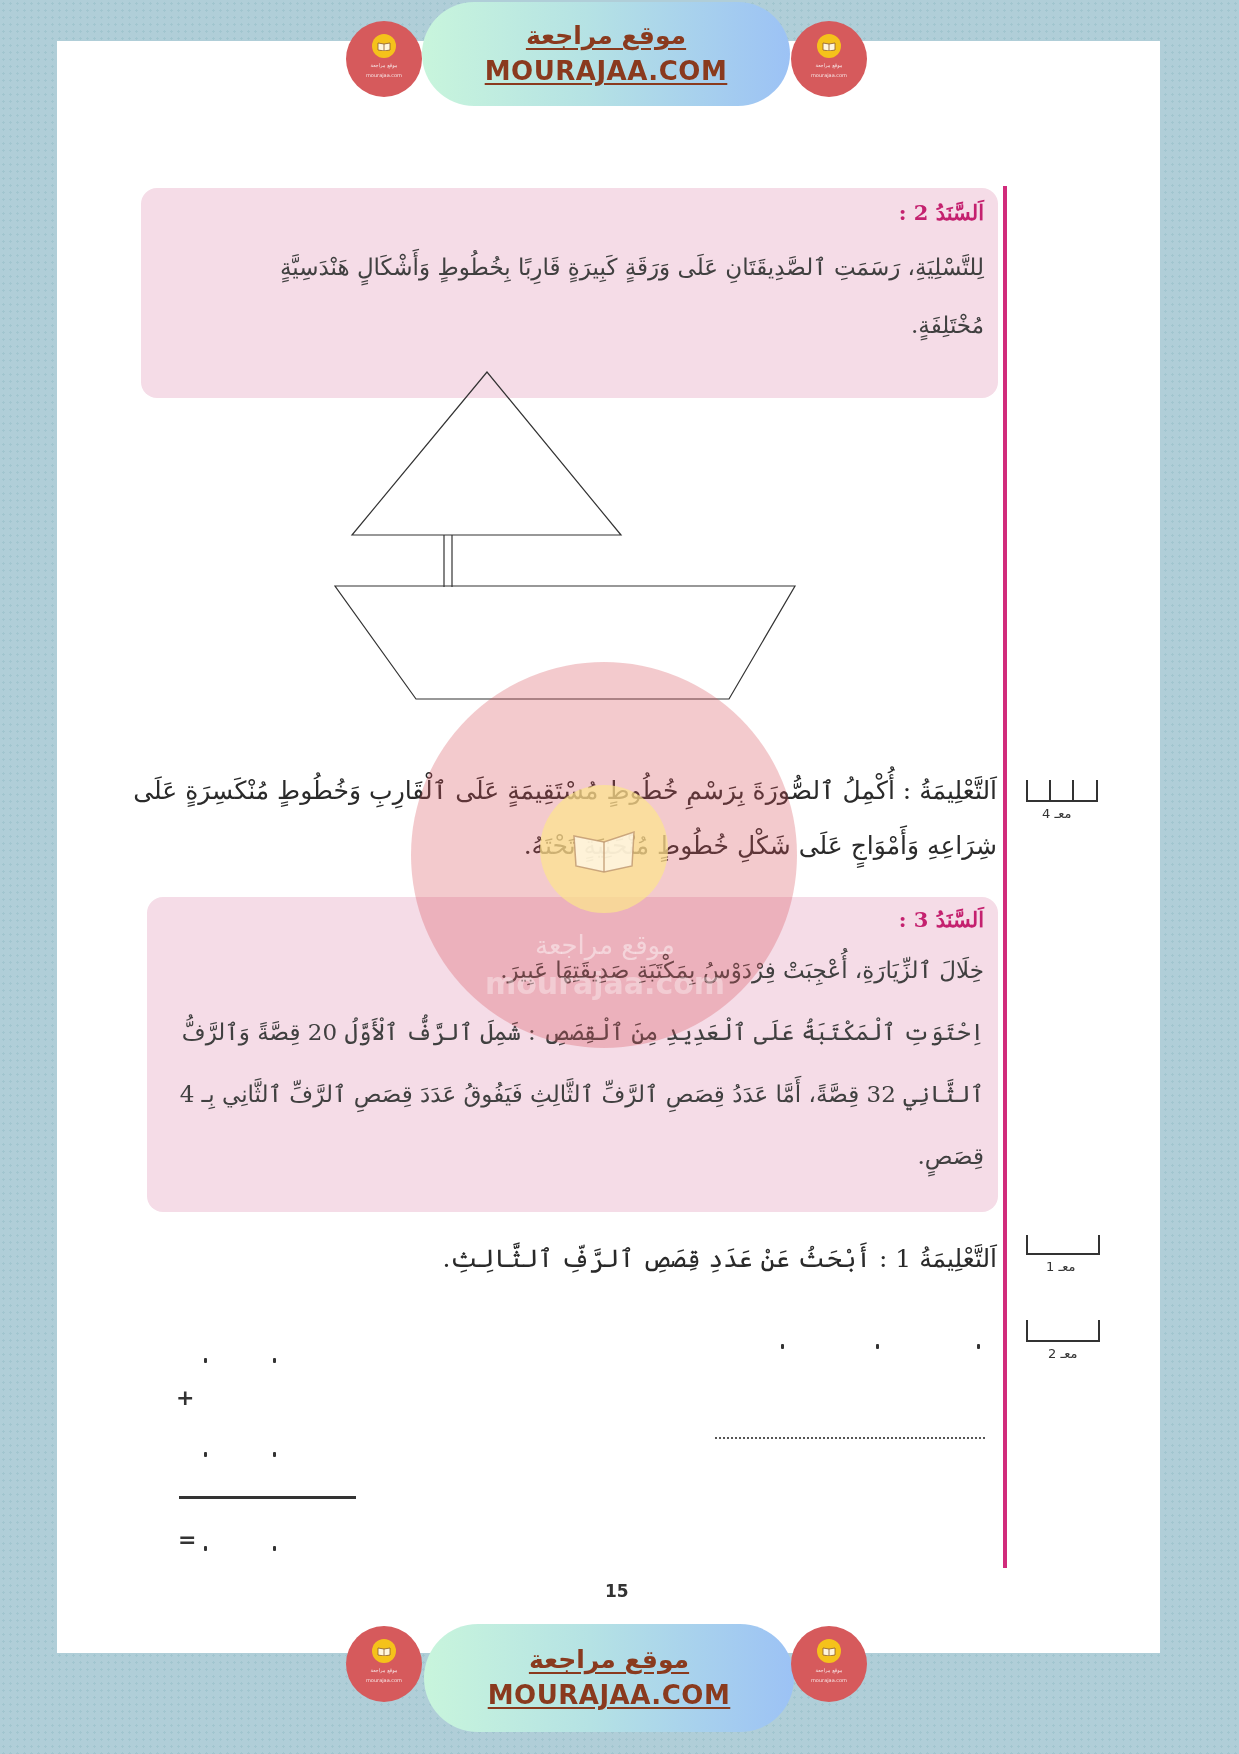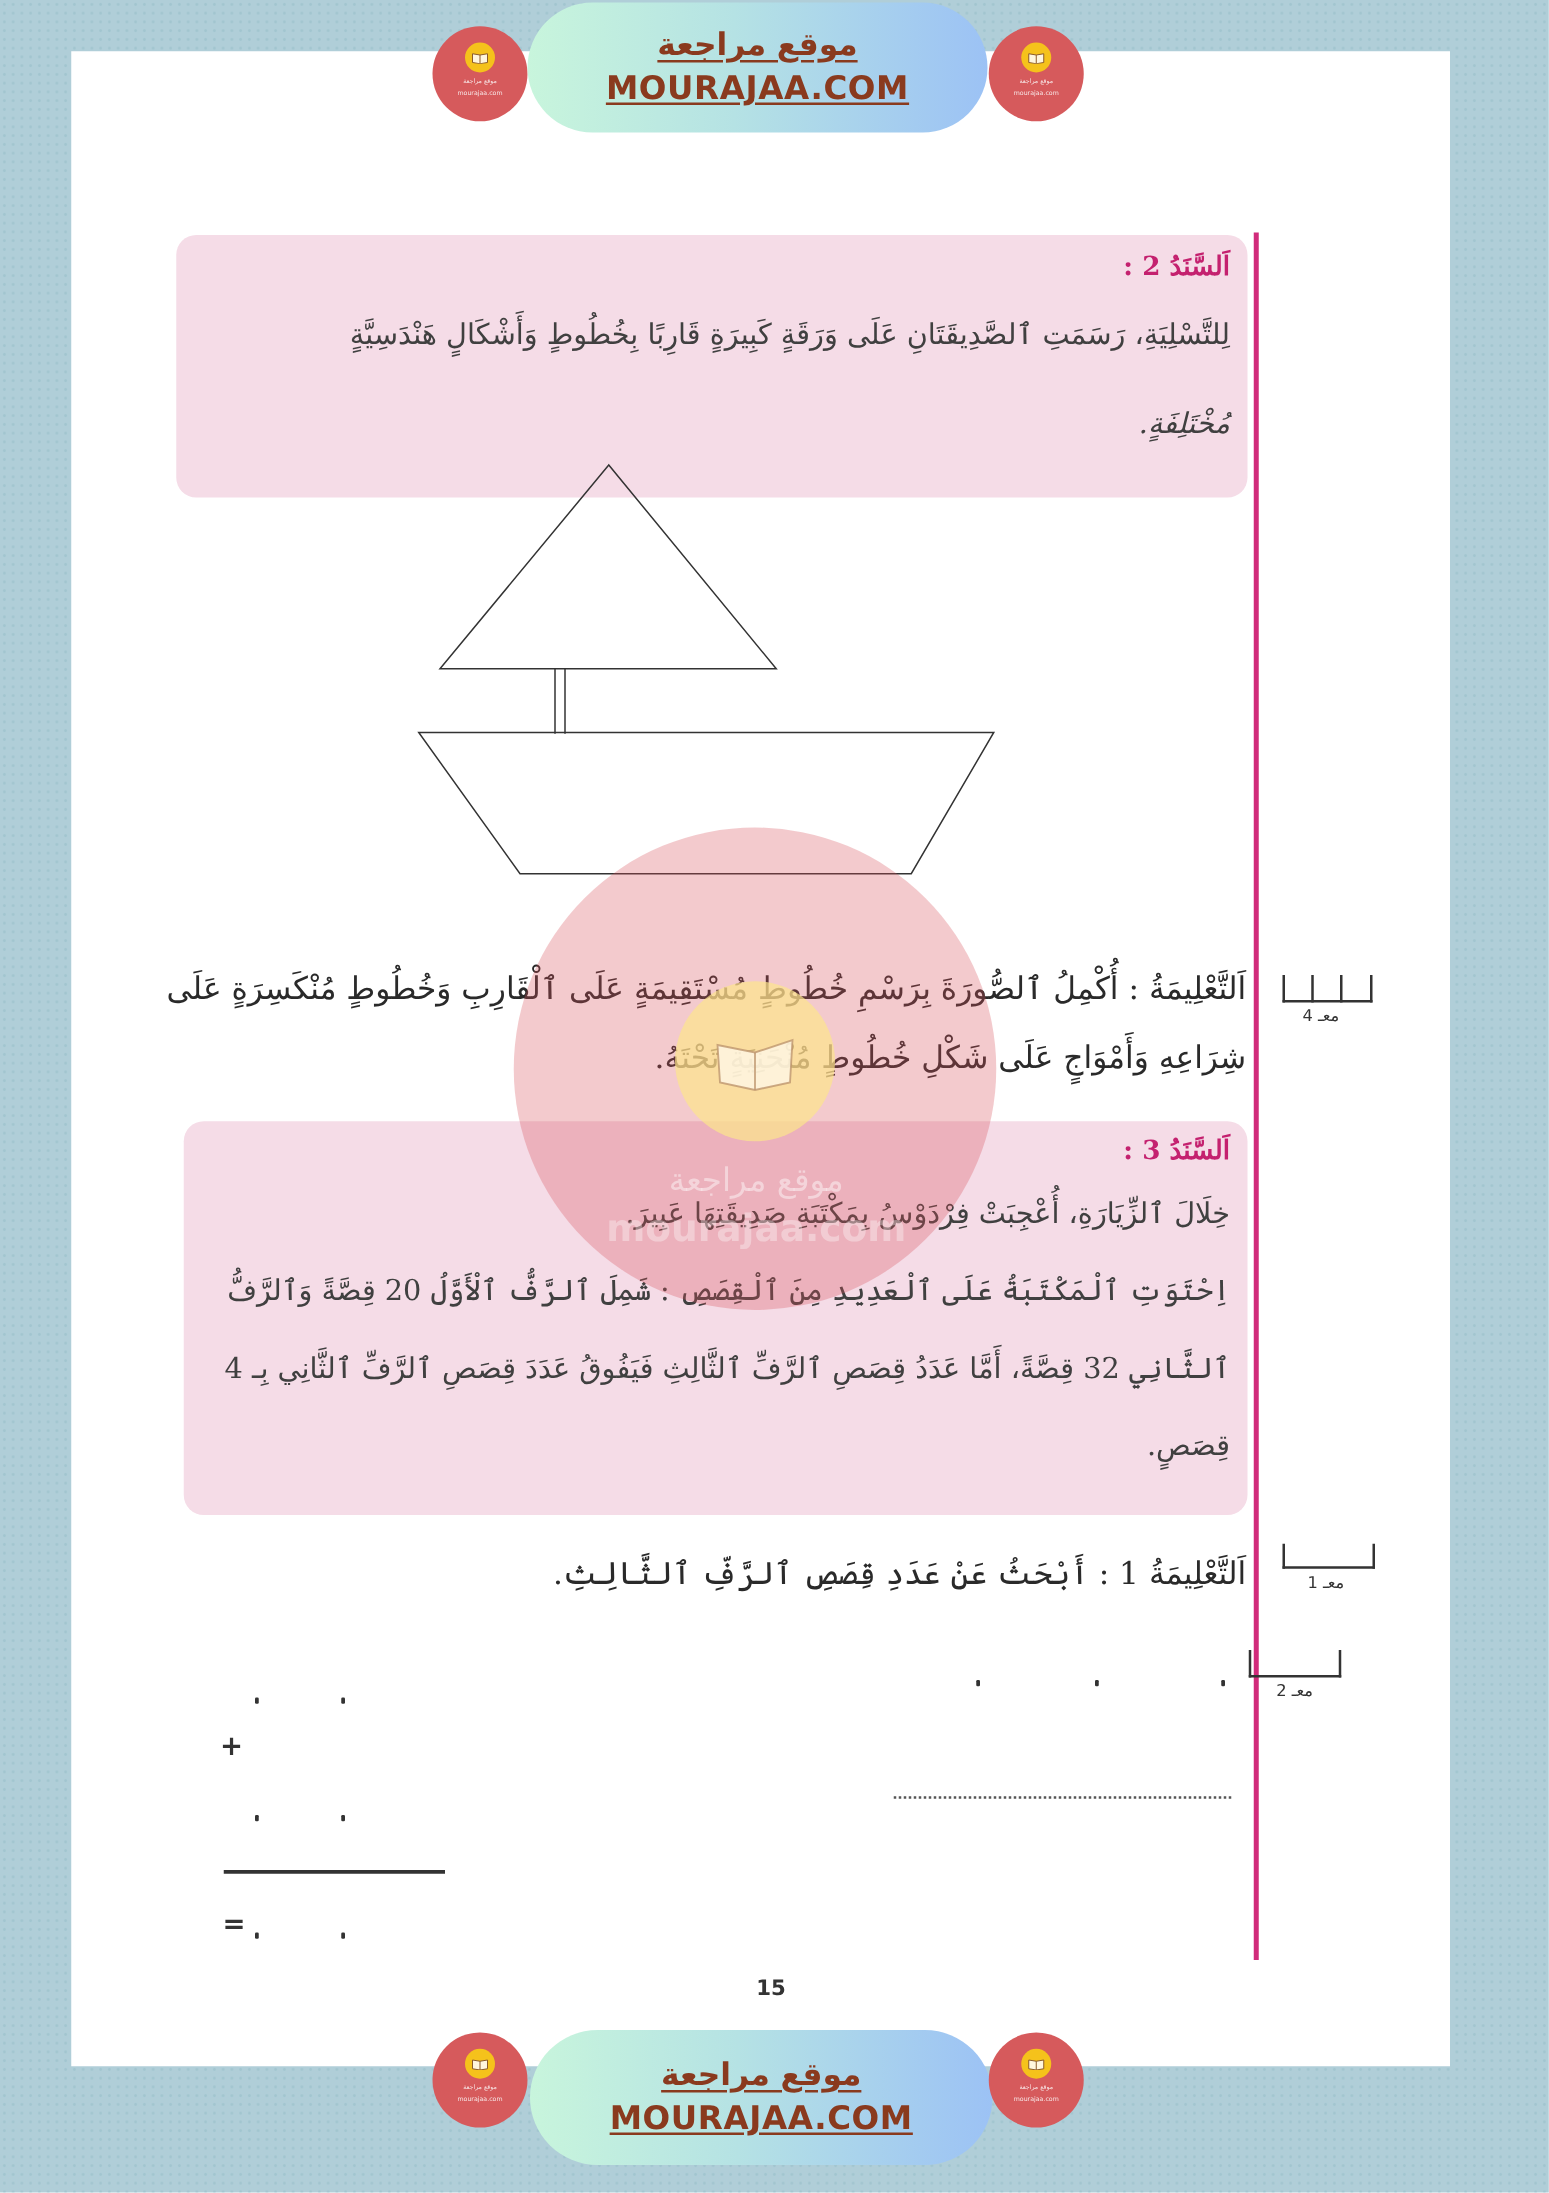--- a/index.html
+++ b/index.html
@@ -143,21 +143,21 @@
   </div>
   <div class="lt">موقع مراجعة</div>
   <div class="lt">mourajaa.com</div>
 </div>
 
 <div class="vrule"></div>
 
 <div class="box s2">
   <div class="box-title">اَلسَّنَدُ 2 :</div>
   <div class="ar-text" style="right:14px; top:66px;">لِلتَّسْلِيَةِ، رَسَمَتِ ٱلصَّدِيقَتَانِ عَلَى وَرَقَةٍ كَبِيرَةٍ قَارِبًا بِخُطُوطٍ وَأَشْكَالٍ هَنْدَسِيَّةٍ</div>
-  <div class="ar-text" style="right:14px; top:137px;font-style:italic;">مُخْتَلِفَةٍ.</div>
+  <div class="ar-text" style="right:14px; top:124px;">مُخْتَلِفَةٍ.</div>
 </div>
 
 <svg class="boat" viewBox="0 0 1239 1754">
   <g stroke="#333" stroke-width="1.2" fill="none">
     <polygon points="487,372 352,535 621,535"></polygon>
     <line x1="444" y1="535" x2="444" y2="587"></line>
     <line x1="452" y1="535" x2="452" y2="587"></line>
     <polygon points="335,586 795,586 729,699 416,699"></polygon>
   </g>
 </svg>
@@ -187,21 +187,21 @@
   <div class="ar-text" style="right:14px; top:122px;">اِحْتَوَتِ ٱلْمَكْتَبَةُ عَلَى ٱلْعَدِيدِ مِنَ ٱلْقِصَصِ : شَمِلَ ٱلرَّفُّ ٱلْأَوَّلُ 20 قِصَّةً وَٱلرَّفُّ</div>
   <div class="ar-text" style="right:14px; top:184px;">ٱلثَّانِي 32 قِصَّةً، أَمَّا عَدَدُ قِصَصِ ٱلرَّفِّ ٱلثَّالِثِ فَيَفُوقُ عَدَدَ قِصَصِ ٱلرَّفِّ ٱلثَّانِي بِـ 4</div>
   <div class="ar-text" style="right:14px; top:246px;">قِصَصٍ.</div>
 </div>
 
 <div class="instr" style="right:242px; top:1244px;">اَلتَّعْلِيمَةُ 1 : أَبْحَثُ عَنْ عَدَدِ قِصَصِ ٱلرَّفِّ ٱلثَّالِثِ.</div>
 <div class="marker" style="left:1026px; top:1235px; width:74px; height:40px;">
   <div class="bracket" style="width:74px; height:20px;"></div>
   <div class="mlabel" style="left:20px; top:24px;">معـ 1</div>
 </div>
-<div class="marker" style="left:999px; top:1320px; width:74px; height:40px;">
+<div class="marker" style="left:1026px; top:1320px; width:74px; height:40px;">
   <div class="bracket" style="width:74px; height:22px;"></div>
   <div class="mlabel" style="left:22px; top:26px;">معـ 2</div>
 </div>
 
 <div class="dot" style="left:781px; top:1344px;"></div>
 <div class="dot" style="left:876px; top:1344px;"></div>
 <div class="dot" style="left:977px; top:1344px;"></div>
 <div class="dotline"></div>
 
 <div class="dot" style="left:204px; top:1358px;"></div>

